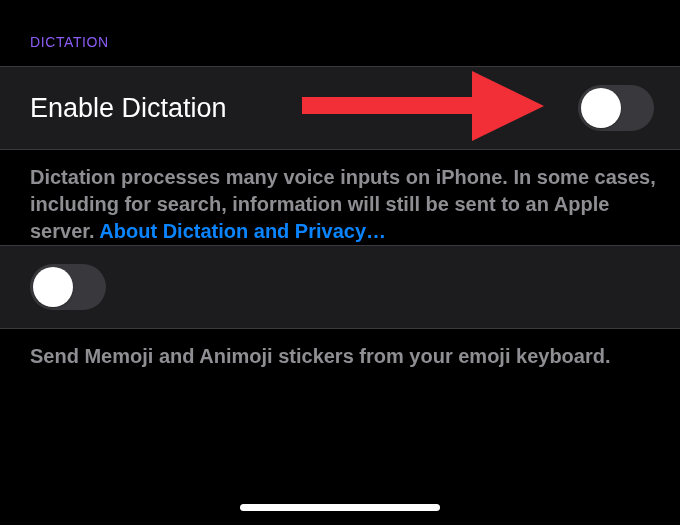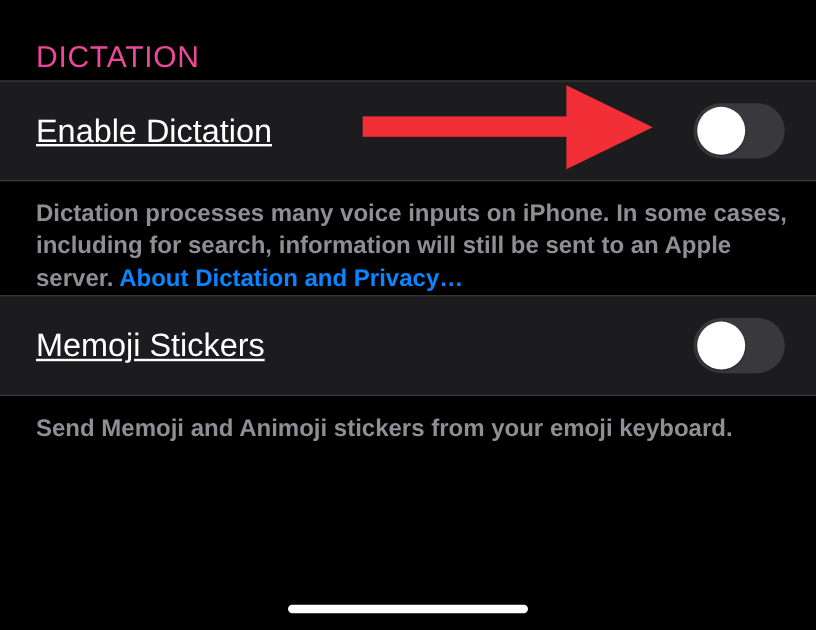--- a/index.html
+++ b/index.html
@@ -14,43 +14,42 @@
   }
 
   .screen {
     width: 680px;
     height: 525px;
     position: relative;
     box-sizing: border-box;
   }
 
   .section-header {
-    color: #ec4899;
-    font-size: 25px;
+    color: #8b5cf6;
+    font-size: 14px;
     letter-spacing: 0.6px;
-    padding: 34px 0px 4px 30px;
+    padding: 34px 0px 16px 30px;
     text-transform: uppercase;
   }
 
   .row {
     background: #1c1c1e;
     display: flex;
     align-items: center;
     justify-content: space-between;
     padding: 18px 26px 18px 30px;
     box-sizing: border-box;
     border-top: 0.5px solid #3a3a3c;
     border-bottom: 0.5px solid #3a3a3c;
   }
 
   .row-label {
     color: #ffffff;
     font-size: 27px;
     font-weight: 400;
-    text-decoration: underline;
   }
 
   .toggle {
     width: 76px;
     height: 46px;
     border-radius: 23px;
     background: #39393d;
     position: relative;
     flex-shrink: 0;
   }
@@ -109,21 +108,20 @@
       <div class="toggle-knob"></div>
     </div>
   </div>
 
   <div class="footer-text">
     <span>Dictation processes many voice inputs on iPhone. In some cases, including for search, information will still be sent to an Apple server. </span><a href="#">About Dictation and Privacy…</a>
   </div>
 
 
   <div class="row">
-    <span class="row-label">Memoji Stickers</span>
     <div class="toggle">
       <div class="toggle-knob"></div>
     </div>
   </div>
 
   <div class="footer-text">Send Memoji and Animoji stickers from your emoji keyboard.</div>
 
   <div class="home-indicator"></div>
 
   <svg class="arrow-overlay" width="250" height="90">

